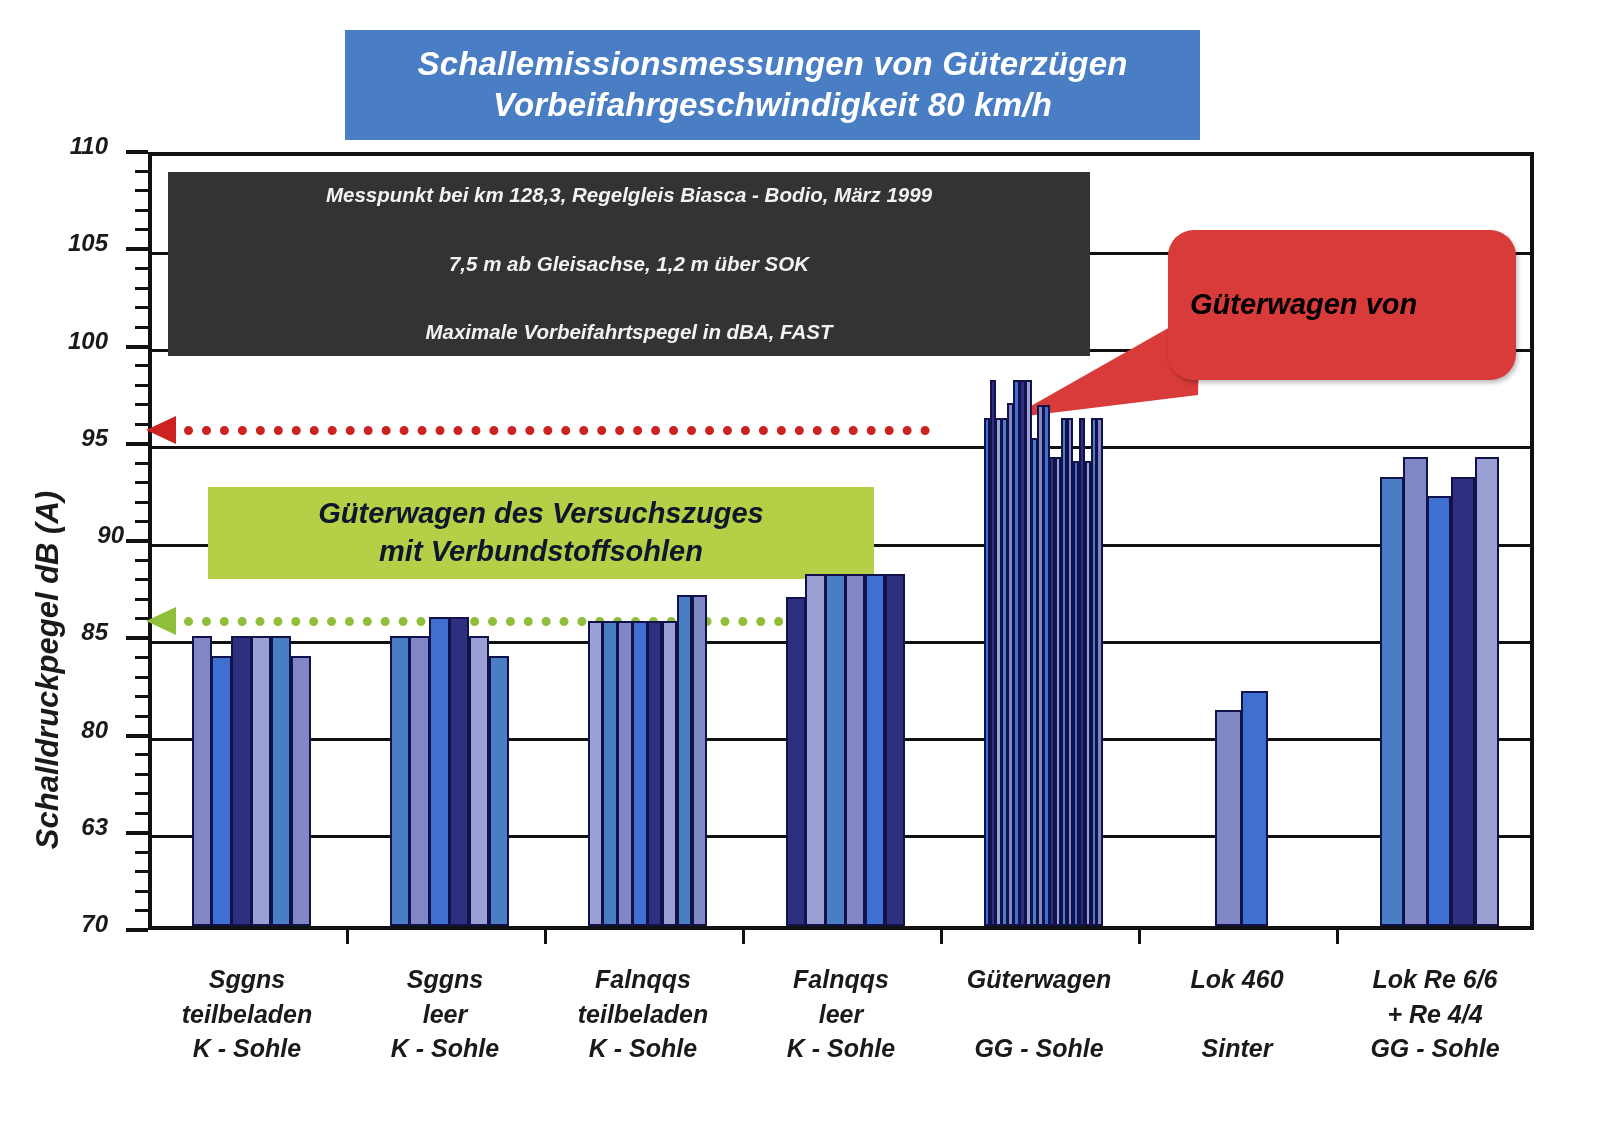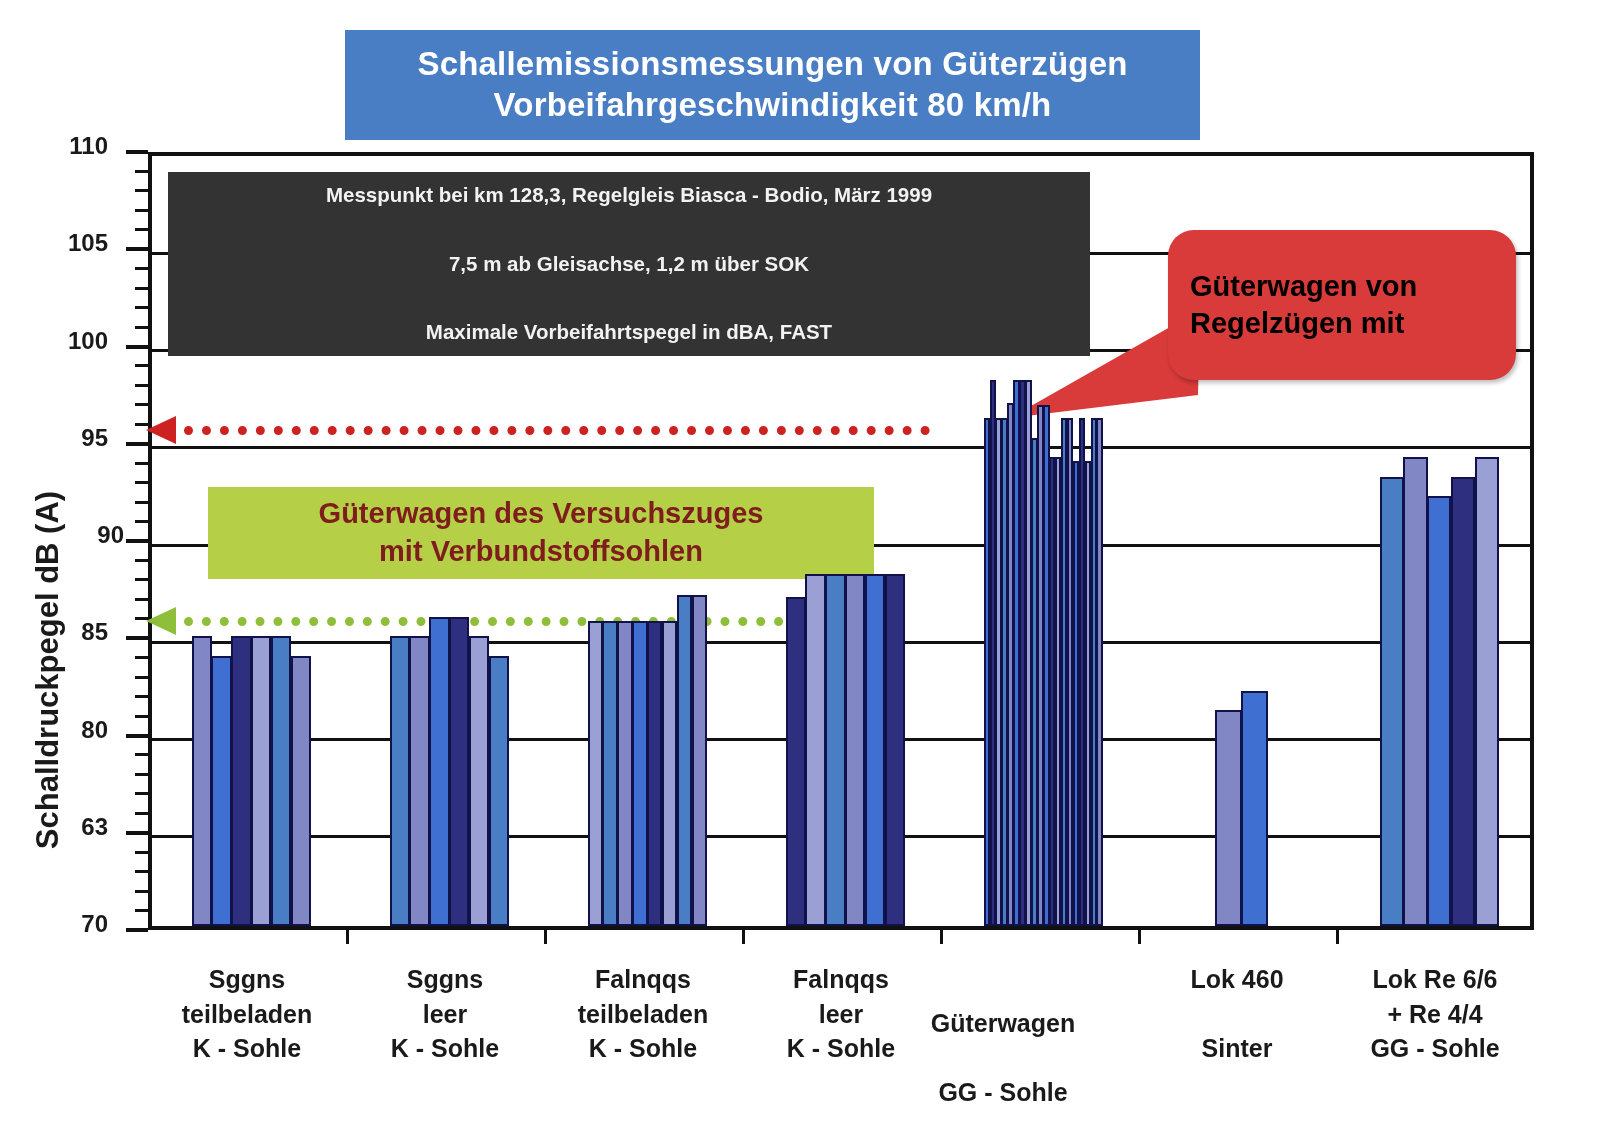--- a/index.html
+++ b/index.html
@@ -1,19 +1,19 @@
 <!DOCTYPE html>
 <html><head>
 <meta charset="utf-8">
 <style>
   html,body{margin:0;padding:0;background:#ffffff;}
   body{width:1600px;height:1124px;position:relative;overflow:hidden;
        font-family:"Liberation Sans",sans-serif;color:#1a1a1a;}
 
-  #chart-root{position:absolute;left:0;top:0;width:1600px;height:1124px;}
+  #chart-root{position:absolute;left:0;top:0;width:1600px;height:1124px;font-style:italic;}
 
   
   .title-banner{position:absolute;left:345px;top:30px;width:855px;height:110px;
     background:#4a7ec4;display:flex;flex-direction:column;align-items:center;
     justify-content:center;}
   .title-line{color:#ffffff;font-size:33px;font-weight:bold;line-height:1.23;
     letter-spacing:.2px;text-align:center;white-space:nowrap;}
 
   
   .plot-frame{position:absolute;left:148px;top:152px;width:1386px;height:778px;
@@ -51,21 +51,21 @@
     align-items:flex-start;justify-content:center;padding-left:22px;
     box-sizing:border-box;box-shadow:2px 3px 4px rgba(0,0,0,.25);}
   .callout-red .cl{color:#000000;font-size:29px;font-weight:bold;line-height:1.29;
     white-space:nowrap;}
   .callout-tail{position:absolute;left:1010px;top:300px;width:190px;height:120px;}
 
   
   .callout-green{position:absolute;left:208px;top:487px;width:666px;height:92px;
     background:#b5cf47;display:flex;flex-direction:column;align-items:center;
     justify-content:center;}
-  .callout-green .cl{color:#7f1d1d;font-size:29px;font-weight:bold;line-height:1.3;
+  .callout-green .cl{color:#0f172a;font-size:29px;font-weight:bold;line-height:1.3;
     white-space:nowrap;}
 
   
   .dotarrow{position:absolute;height:0;}
   .dotarrow .line{position:absolute;left:16px;right:0;top:0;height:0;}
   .dotarrow .head{position:absolute;left:0;top:0;width:0;height:0;}
 </style>
 </head>
 <body>
 
@@ -209,21 +209,21 @@
         <div>teilbeladen</div>
         <div>K - Sohle</div>
       </div>
       <div class="xtick" style="left: 742px; top: 930px;"></div>
       <div class="xcat" style="left: 742px; top: 962px; width: 198px;">
         <div>Falnqqs</div>
         <div>leer</div>
         <div>K - Sohle</div>
       </div>
       <div class="xtick" style="left: 940px; top: 930px;"></div>
-      <div class="xcat" style="left: 904px; top: 962px; width: 198px; margin-top: 44px;">
+      <div class="xcat" style="left: 940px; top: 962px; width: 198px;">
         <div>Güterwagen</div>
         <div>&nbsp;</div>
         <div>GG - Sohle</div>
       </div>
       <div class="xtick" style="left: 1138px; top: 930px;"></div>
       <div class="xcat" style="left: 1138px; top: 962px; width: 198px;">
         <div>Lok 460</div>
         <div>&nbsp;</div>
         <div>Sinter</div>
       </div>
@@ -251,21 +251,20 @@
     <div class="info-line">7,5 m ab Gleisachse, 1,2 m über SOK</div>
     <div class="info-line">Maximale Vorbeifahrtspegel in dBA, FAST</div>
   </div>
 
   <svg class="callout-tail" viewBox="0 0 190 120">
     <polygon points="190,10 188,95 0,118" fill="#d93a3a"></polygon>
   </svg>
 
   <div class="callout-red">
     <div class="cl">Güterwagen von</div>
-    <div class="cl">Regelzügen mit</div>
   </div>
 
   <div class="callout-green">
     <div class="cl">Güterwagen des Versuchszuges</div>
     <div class="cl">mit Verbundstoffsohlen</div>
   </div>
 
 </div>
 
 </body></html>

